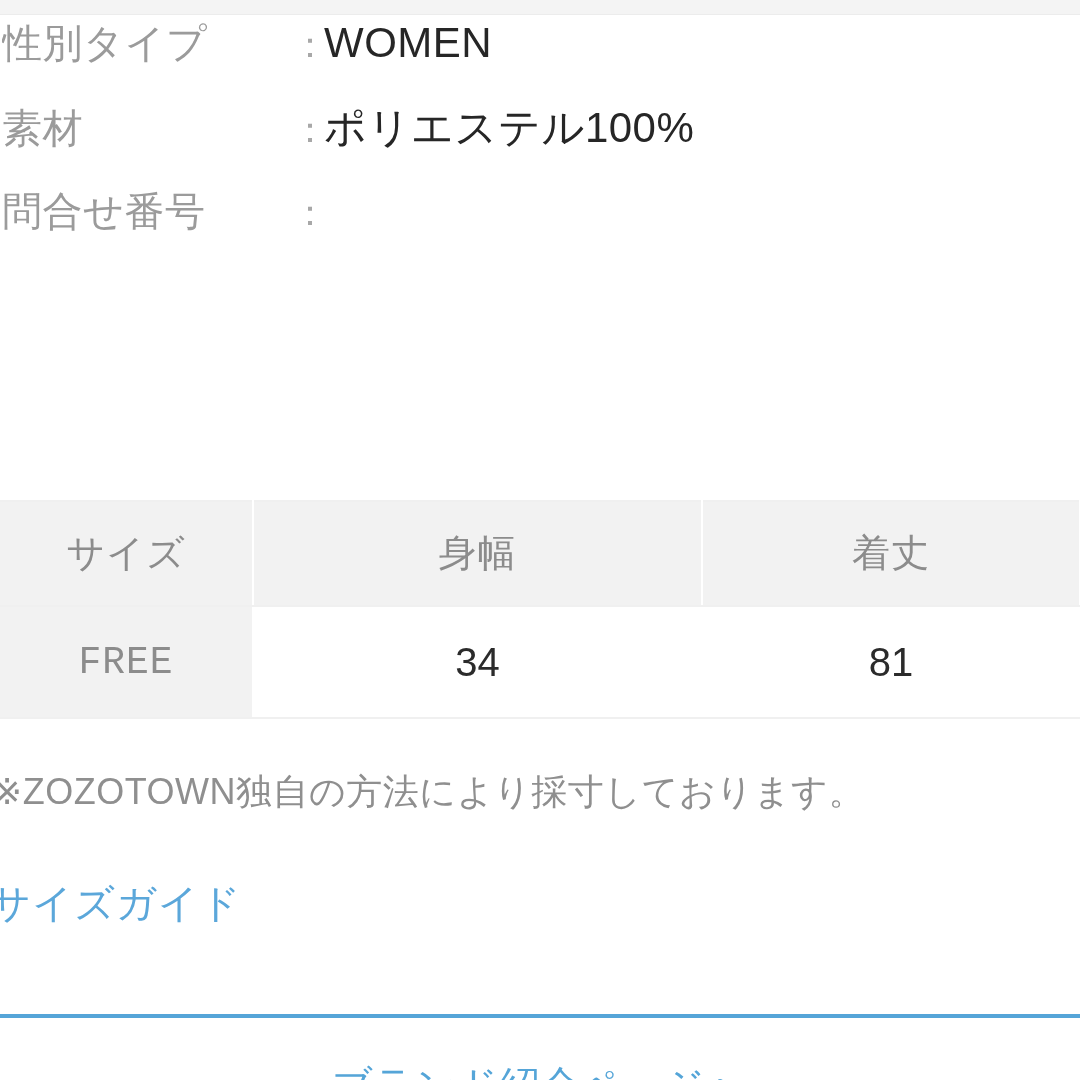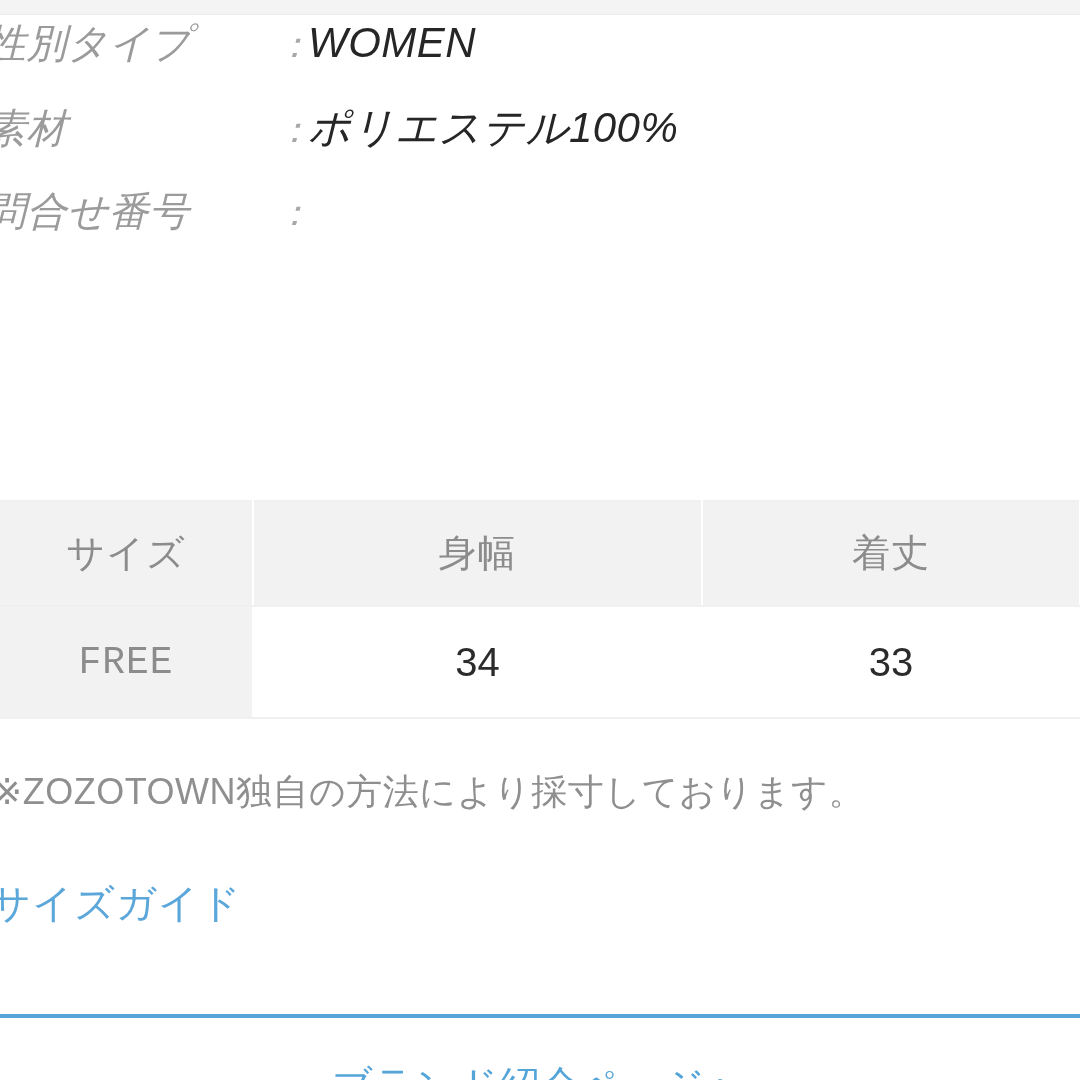--- a/index.html
+++ b/index.html
@@ -39,22 +39,21 @@
   .spec-list {
     position: absolute;
     left: 0;
     top: 16px;
     width: 1080px;
   }
   .spec-row {
     display: flex;
     align-items: baseline;
     height: 84px;
-    padding-left: 0;
-    font-style: italic;
+    padding-left: 16px;
   }
   .spec-label {
     width: 290px;
     font-size: 40px;
     color: #9b9b9b;
     font-weight: 400;
     letter-spacing: 0.5px;
     white-space: nowrap;
     overflow: hidden;
     
@@ -240,21 +239,21 @@
       <tr>
         <th class="col-head-size">サイズ</th>
         <th>身幅</th>
         <th>着丈</th>
       </tr>
     </thead>
     <tbody>
       <tr>
         <td class="row-head">FREE</td>
         <td>34</td>
-        <td>33</td>
+        <td>81</td>
       </tr>
     </tbody>
   </table>
 
   <div class="measure-note">※ZOZOTOWN独自の方法により採寸しております。</div>
 
   <a class="size-guide-link">サイズガイド</a>
 
   <div class="blue-divider"></div>
 

